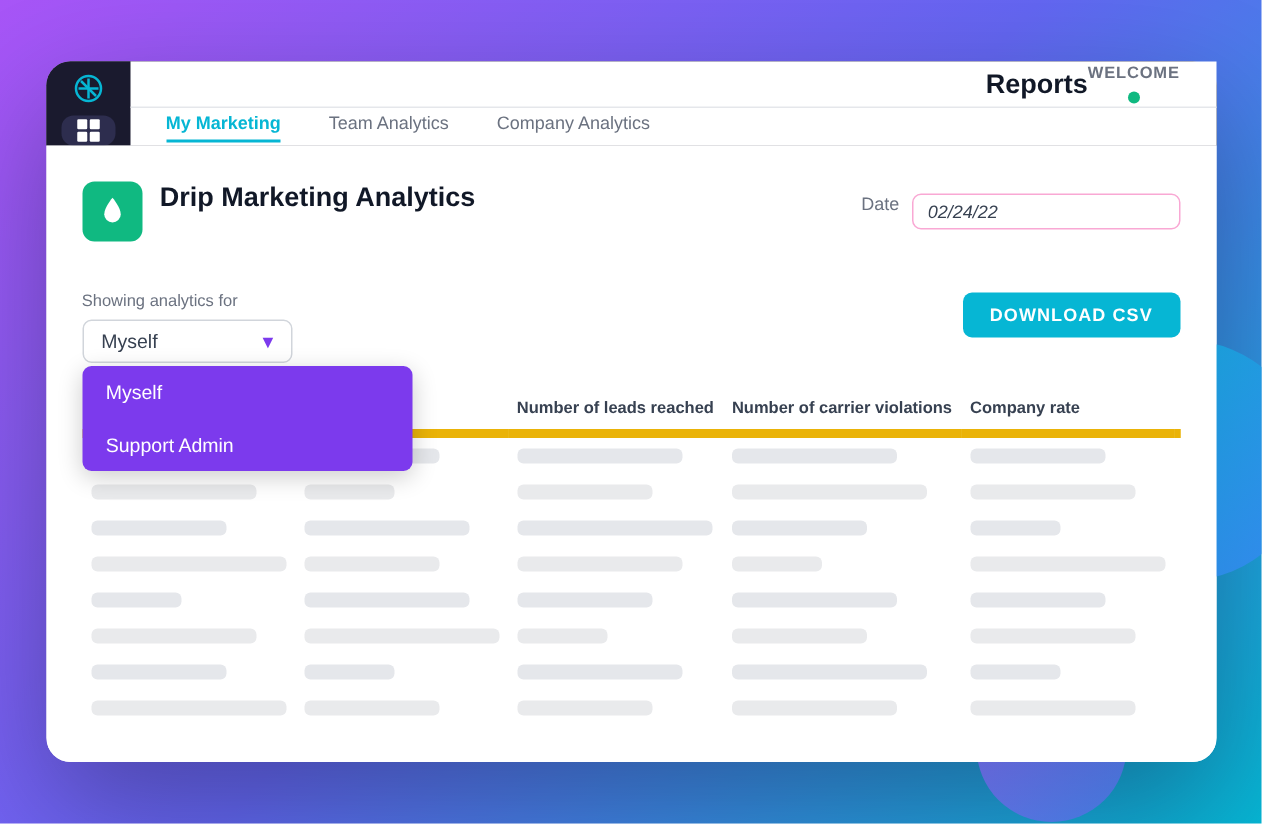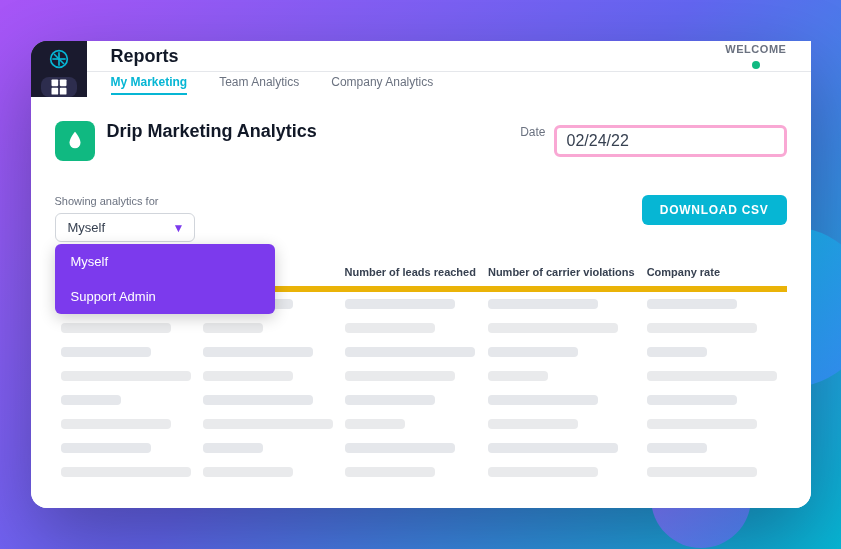--- a/index.html
+++ b/index.html
@@ -90,20 +90,21 @@
     .sidebar-icon svg {
       width: 20px;
       height: 20px;
     }
 
     .header-content {
       flex: 1;
       background: #ffffff;
       display: flex;
       flex-direction: column;
+      text-align: right;
     }
 
     .header-top {
       display: flex;
       align-items: center;
       padding: 0 24px;
       height: 40px;
       border-bottom: 1px solid #e5e7eb;
     }
 
@@ -205,27 +206,28 @@
       gap: 8px;
     }
 
     .date-label {
       font-size: 12px;
       color: #6b7280;
       font-weight: 500;
     }
 
     .date-input {
-      border: 3px solid #f9a8d4;
+      border: 1px solid #f9a8d4;
       border-radius: 6px;
       padding: 4px 10px;
-      font-size: 16px;
+      font-size: 12px;
       color: #374151;
       background: #fff;
       outline: none;
+      font-style: italic;
     }
 
     .filter-section {
       display: flex;
       align-items: center;
       justify-content: space-between;
       margin-bottom: 16px;
     }
 
     .filter-left {

